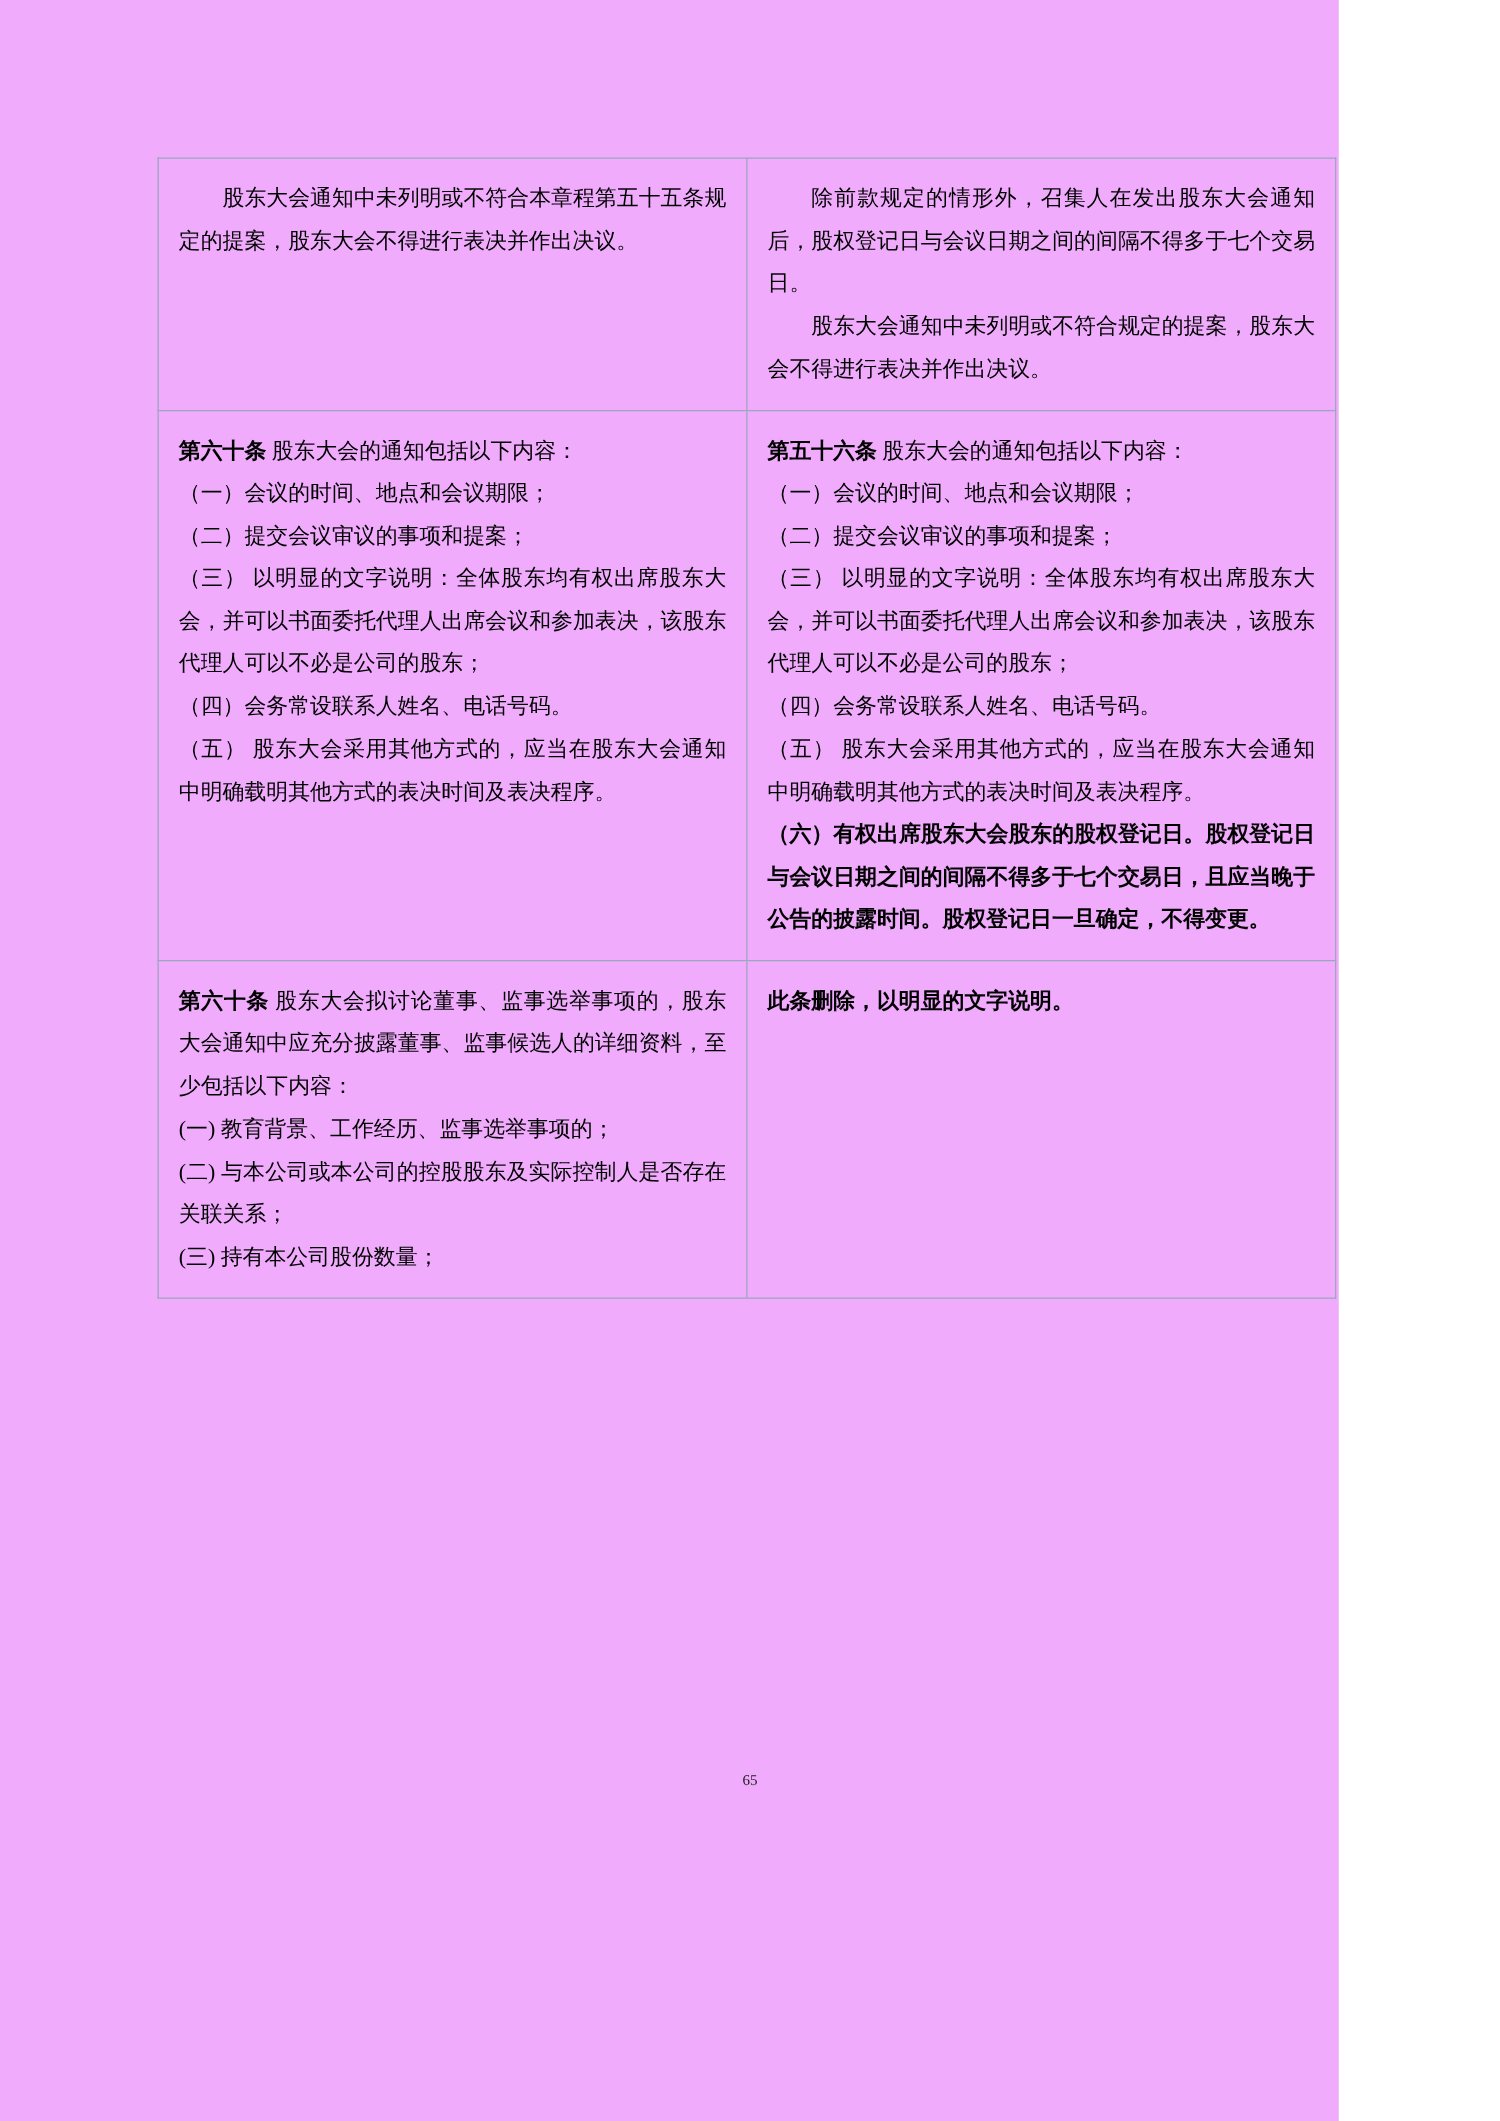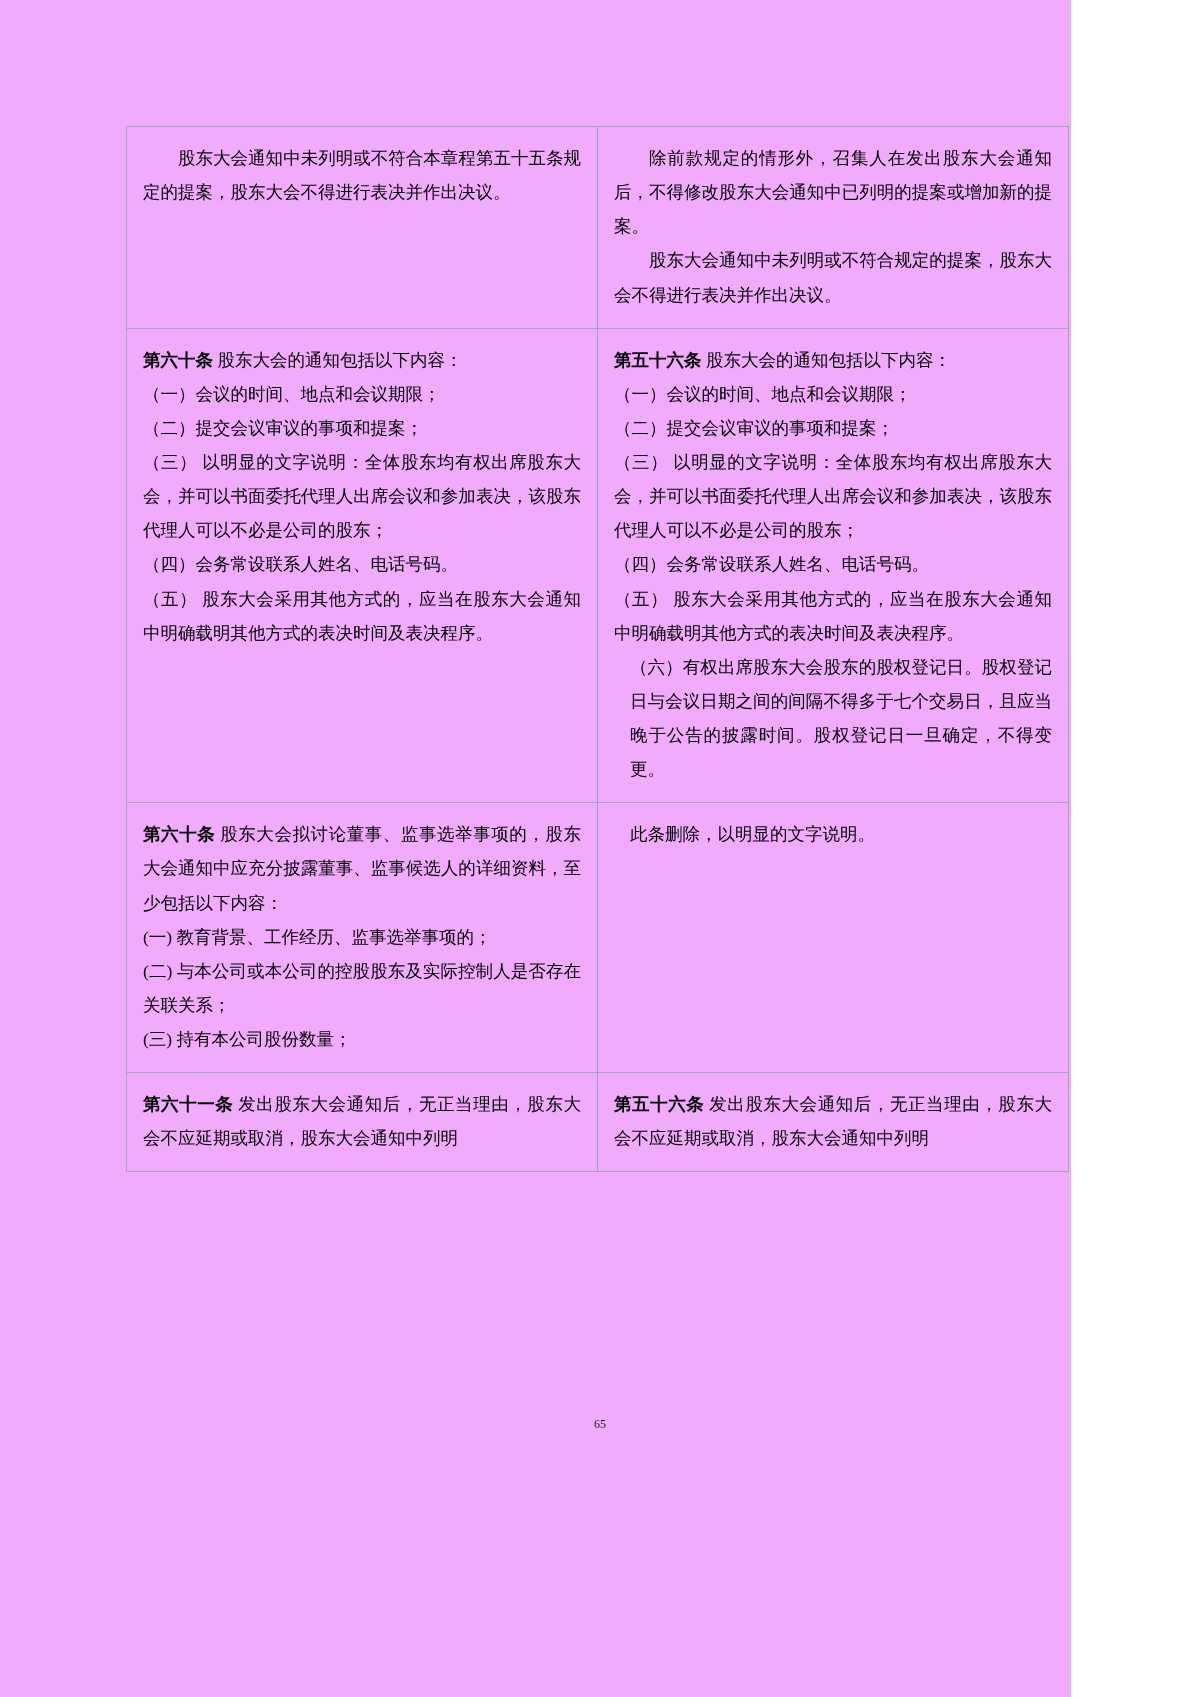--- a/index.html
+++ b/index.html
@@ -42,22 +42,21 @@
   p {
     margin: 0;
     text-align: justify;
     text-justify: inter-ideograph;
   }
   .indent { text-indent: 2em; }
   .art-head {
     font-weight: bold;
   }
   .bold-block {
-    font-weight: normal;
-    margin-left: 16px;
+    font-weight: bold;
   }
   .page-number {
     position: absolute;
     left: 0;
     top: 1417px;
     width: 1200px;
     text-align: center;
     font-size: 12px;
     font-family: "Liberation Serif", "DejaVu Serif", serif;
     color: #1a1a1a;
@@ -67,21 +66,21 @@
 <body>
 
 <div class="page">
   <table class="doc-table">
     <tbody>
       <tr>
         <td class="col-left">
           <p class="indent">股东大会通知中未列明或不符合本章程第五十五条规定的提案，股东大会不得进行表决并作出决议。</p>
         </td>
         <td class="col-right">
-          <p class="indent">除前款规定的情形外，召集人在发出股东大会通知后，不得修改股东大会通知中已列明的提案或增加新的提案。</p>
+          <p class="indent">除前款规定的情形外，召集人在发出股东大会通知后，股权登记日与会议日期之间的间隔不得多于七个交易日。</p>
           <p class="indent">股东大会通知中未列明或不符合规定的提案，股东大会不得进行表决并作出决议。</p>
         </td>
       </tr>
       <tr>
         <td class="col-left">
           <p><span class="art-head">第六十条</span><span> 股东大会的通知包括以下内容：</span></p>
           <p>（一）会议的时间、地点和会议期限；</p>
           <p>（二）提交会议审议的事项和提案；</p>
           <p>（三） 以明显的文字说明：全体股东均有权出席股东大会，并可以书面委托代理人出席会议和参加表决，该股东代理人可以不必是公司的股东；</p>
           <p>（四）会务常设联系人姓名、电话号码。</p>
@@ -101,25 +100,17 @@
         <td class="col-left">
           <p><span class="art-head">第六十条</span><span> 股东大会拟讨论董事、监事选举事项的，股东大会通知中应充分披露董事、监事候选人的详细资料，至少包括以下内容：</span></p>
           <p>(一) 教育背景、工作经历、监事选举事项的；</p>
           <p>(二) 与本公司或本公司的控股股东及实际控制人是否存在关联关系；</p>
           <p>(三) 持有本公司股份数量；</p>
         </td>
         <td class="col-right">
           <p class="bold-block">此条删除，以明显的文字说明。</p>
         </td>
       </tr>
-      <tr>
-        <td class="col-left">
-          <p><span class="art-head">第六十一条</span><span> 发出股东大会通知后，无正当理由，股东大会不应延期或取消，股东大会通知中列明</span></p>
-        </td>
-        <td class="col-right">
-          <p><span class="art-head">第五十六条</span><span> 发出股东大会通知后，无正当理由，股东大会不应延期或取消，股东大会通知中列明</span></p>
-        </td>
-      </tr>
     </tbody>
   </table>
 
   <div class="page-number">65</div>
 </div>
 
 </body></html>

